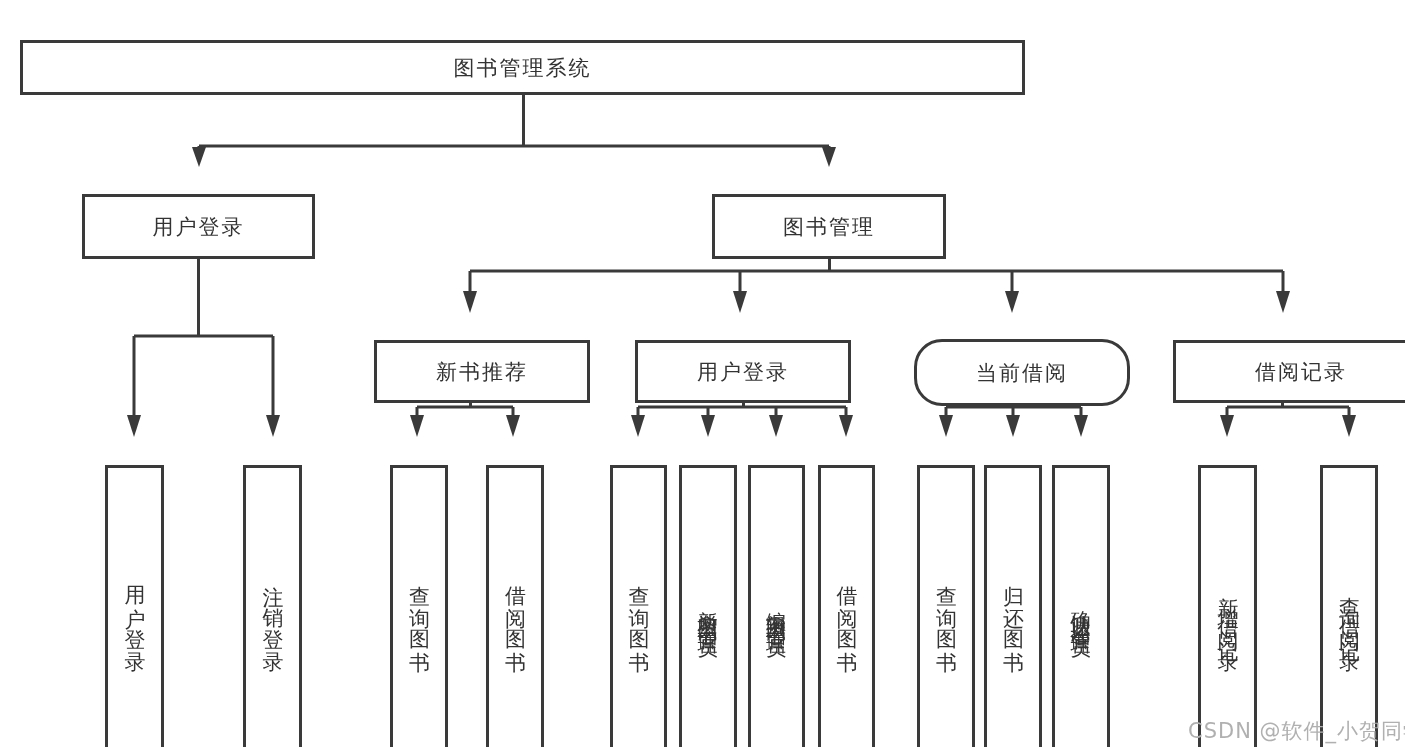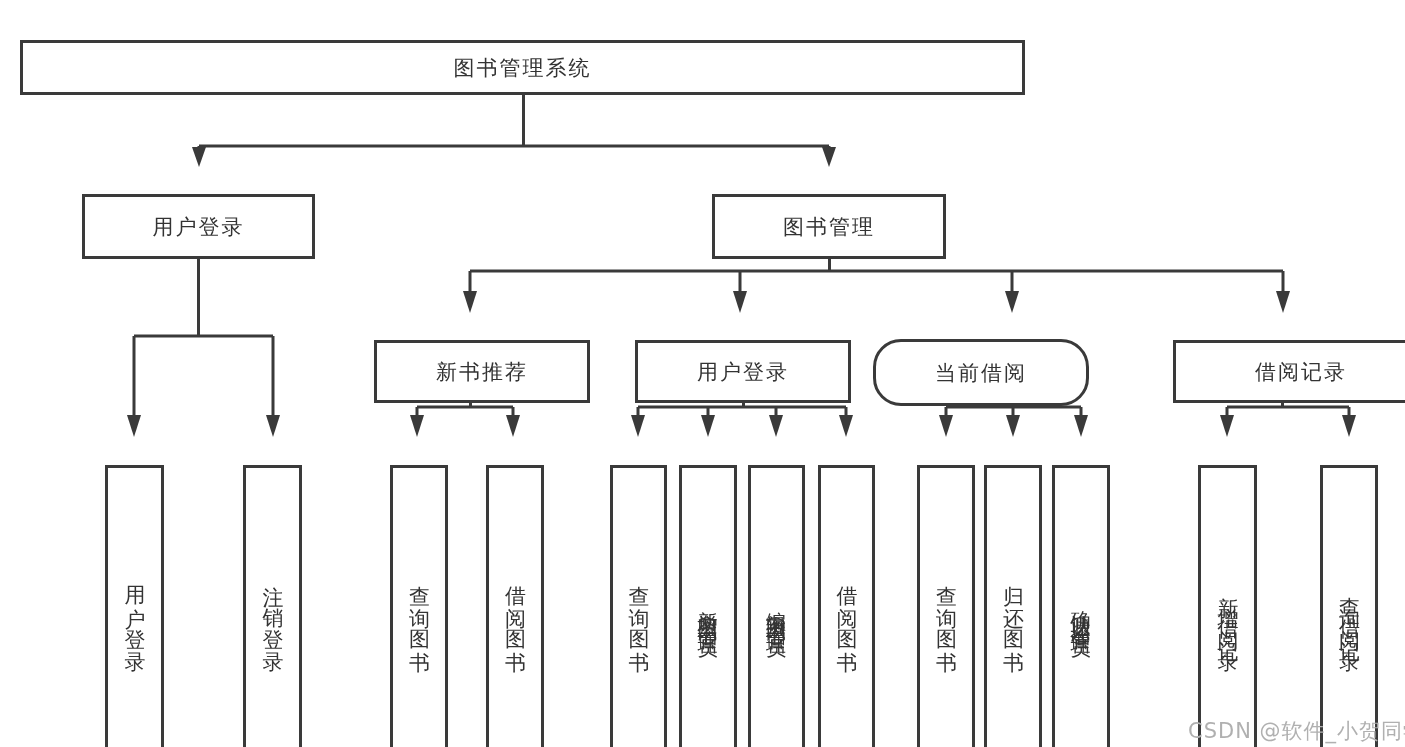--- a/index.html
+++ b/index.html
@@ -94,21 +94,21 @@
   <div class="box" style="left:712px;top:168px;width:234px;height:65px;">
     <span class="hlabel">图书管理</span>
   </div>
 
   <div class="box" style="left:374px;top:314px;width:216px;height:63px;">
     <span class="hlabel">新书推荐</span>
   </div>
   <div class="box" style="left:635px;top:314px;width:216px;height:63px;">
     <span class="hlabel">用户登录</span>
   </div>
-  <div class="box" style="left:873px;top:313px;width:216px;height:67px;border-radius:28px;">
+  <div class="box" style="left:914px;top:313px;width:216px;height:67px;border-radius:28px;">
     <span class="hlabel">当前借阅</span>
   </div>
   <div class="box" style="left:1173px;top:314px;width:256px;height:63px;">
     <span class="hlabel">借阅记录</span>
   </div>
 
   <div class="box leaf" style="left:105px;top:439px;width:59px;height:295px;">
     <span class="sp-l">用户登录</span>
   </div>
   <div class="box leaf" style="left:243px;top:439px;width:59px;height:295px;">

